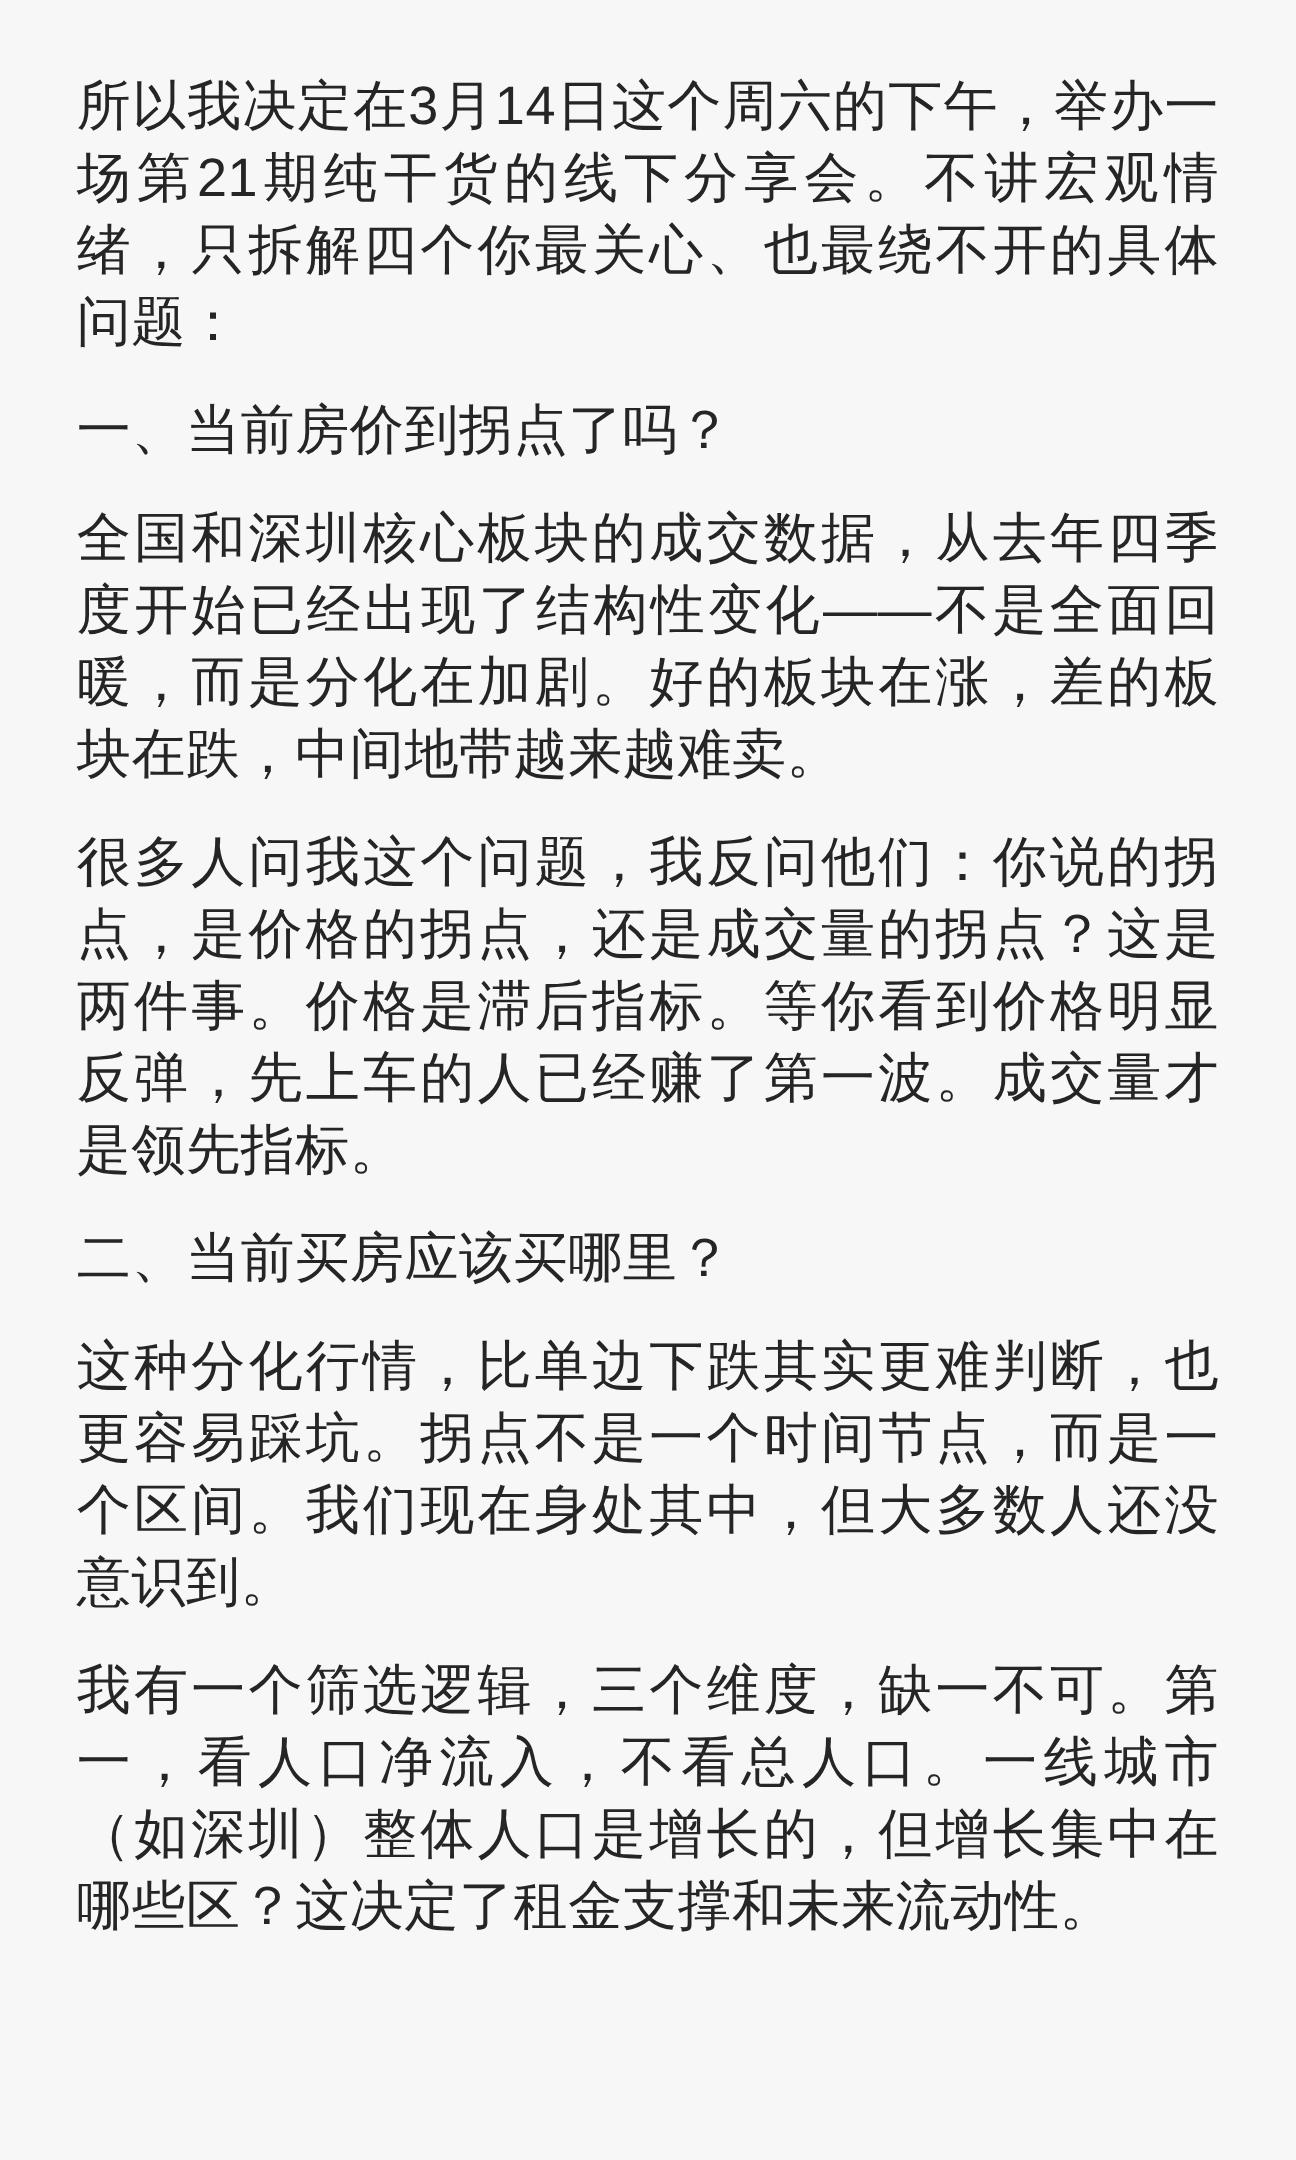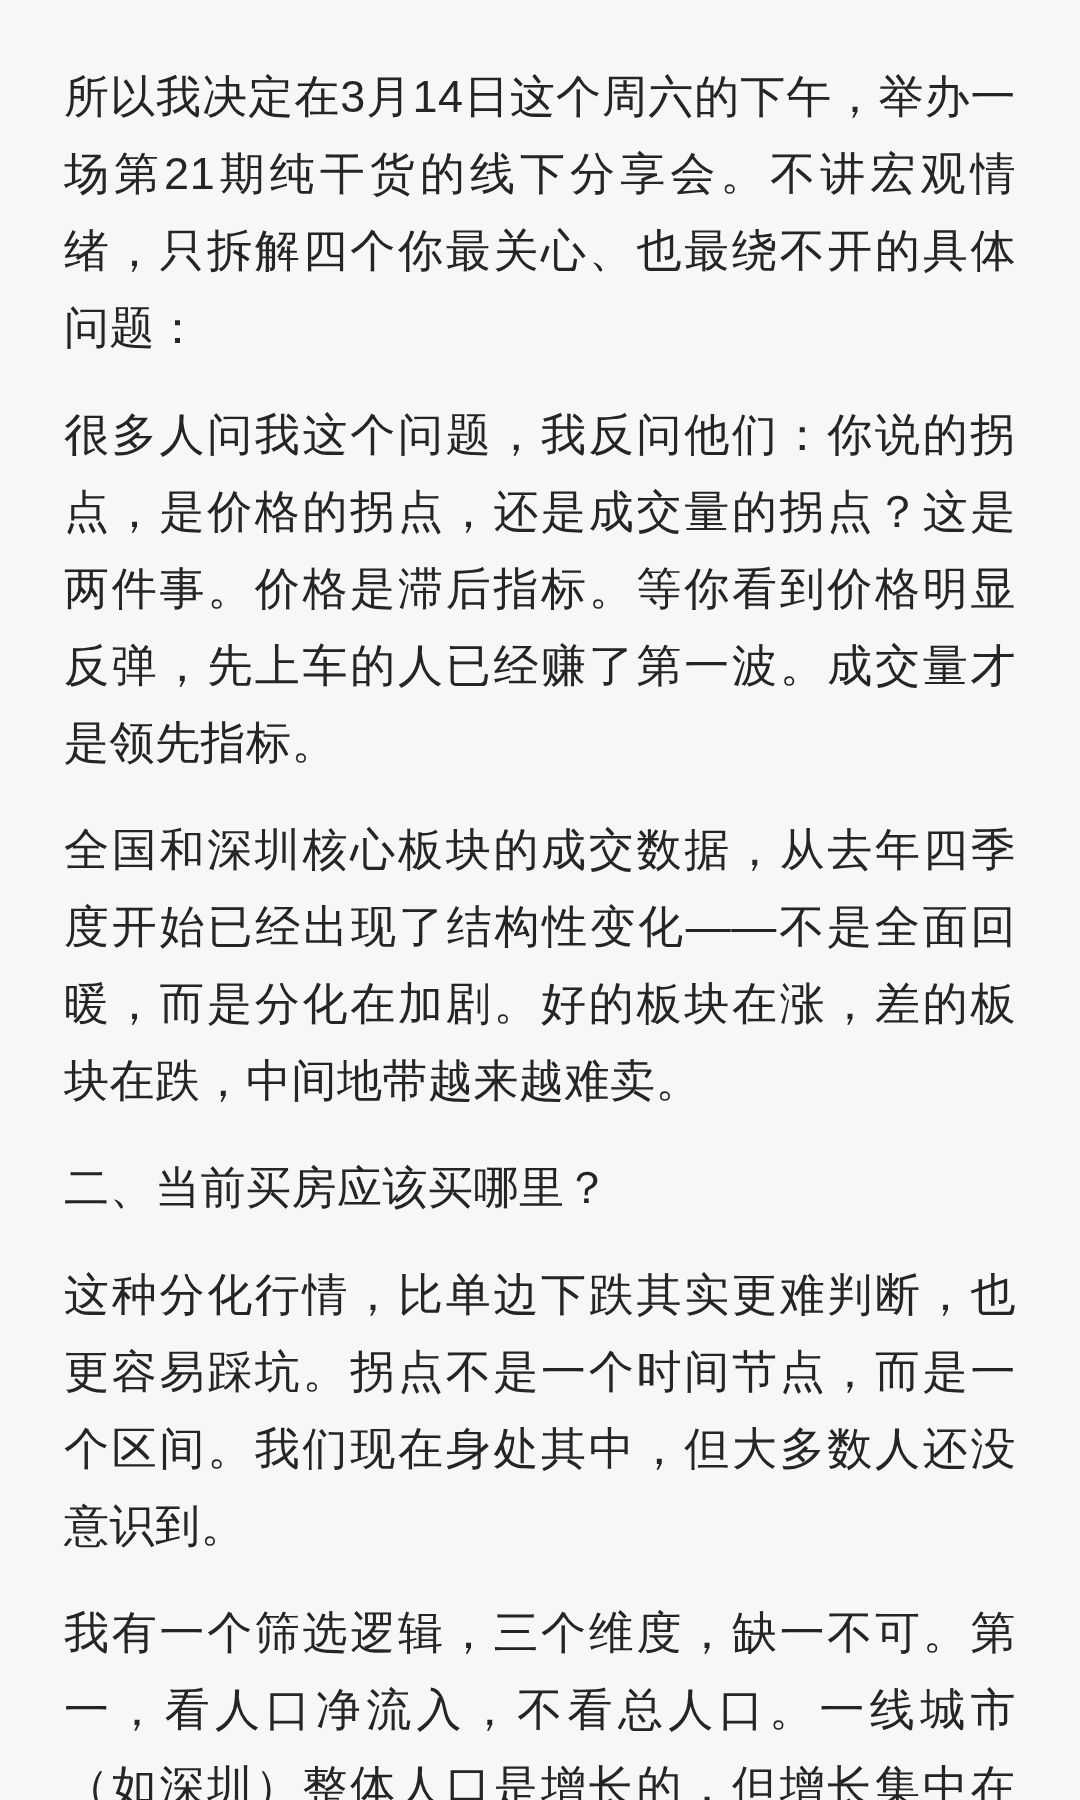--- a/index.html
+++ b/index.html
@@ -15,41 +15,42 @@
   }
   .page {
     box-sizing: border-box;
     width: 1080px;
     height: 1800px;
     padding: 58px 64px 0 64px;
   }
   .para {
     margin: 0 0 30px 0;
     font-size: 45px;
-    line-height: 77px;
+    line-height: 60px;
     color: #252525;
     text-align: justify;
     text-justify: inter-ideograph;
     word-break: break-all;
     letter-spacing: 0.5px;
   }
   .heading {
     
     font-weight: 400;
   }
 </style>
 </head>
 <body>
 
 <div class="page">
   <p class="para">所以我决定在3月14日这个周六的下午，举办一场第21期纯干货的线下分享会。不讲宏观情绪，只拆解四个你最关心、也最绕不开的具体问题：</p>
 
+  <p class="para heading">一、当前房价到拐点了吗？</p>
+
+  <p class="para">全国和深圳核心板块的成交数据，从去年四季度开始已经出现了结构性变化——不是全面回暖，而是分化在加剧。好的板块在涨，差的板块在跌，中间地带越来越难卖。</p>
 
   <p class="para">很多人问我这个问题，我反问他们：你说的拐点，是价格的拐点，还是成交量的拐点？这是两件事。价格是滞后指标。等你看到价格明显反弹，先上车的人已经赚了第一波。成交量才是领先指标。</p>
-
-  <p class="para">全国和深圳核心板块的成交数据，从去年四季度开始已经出现了结构性变化——不是全面回暖，而是分化在加剧。好的板块在涨，差的板块在跌，中间地带越来越难卖。</p>
 
   <p class="para heading">二、当前买房应该买哪里？</p>
 
   <p class="para">这种分化行情，比单边下跌其实更难判断，也更容易踩坑。拐点不是一个时间节点，而是一个区间。我们现在身处其中，但大多数人还没意识到。</p>
 
   <p class="para">我有一个筛选逻辑，三个维度，缺一不可。第一，看人口净流入，不看总人口。一线城市（如深圳）整体人口是增长的，但增长集中在哪些区？这决定了租金支撑和未来流动性。</p>
 </div>
 
 </body></html>

